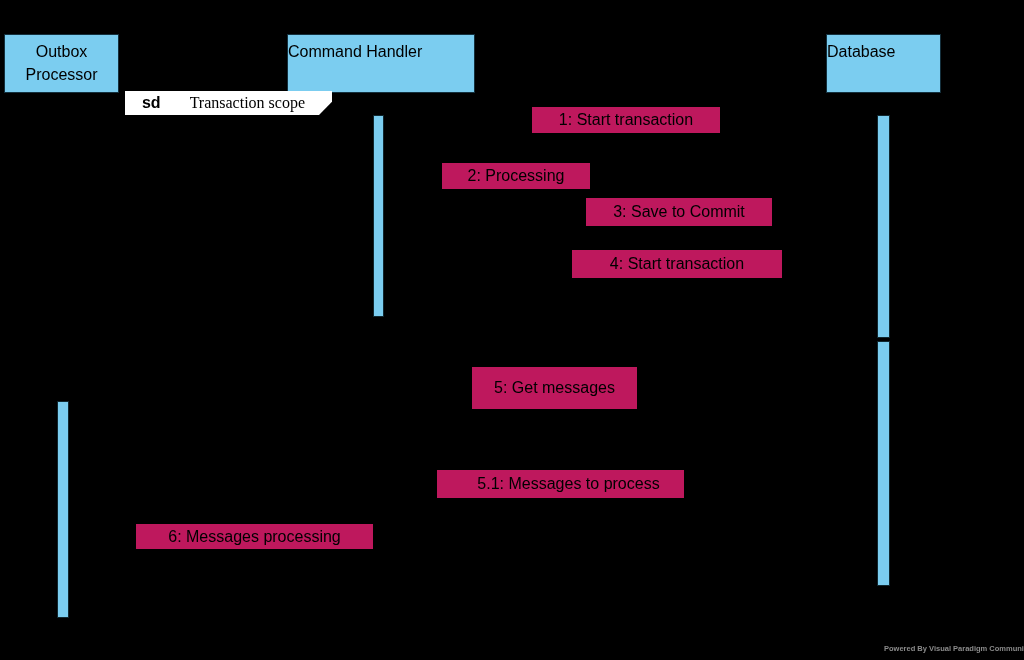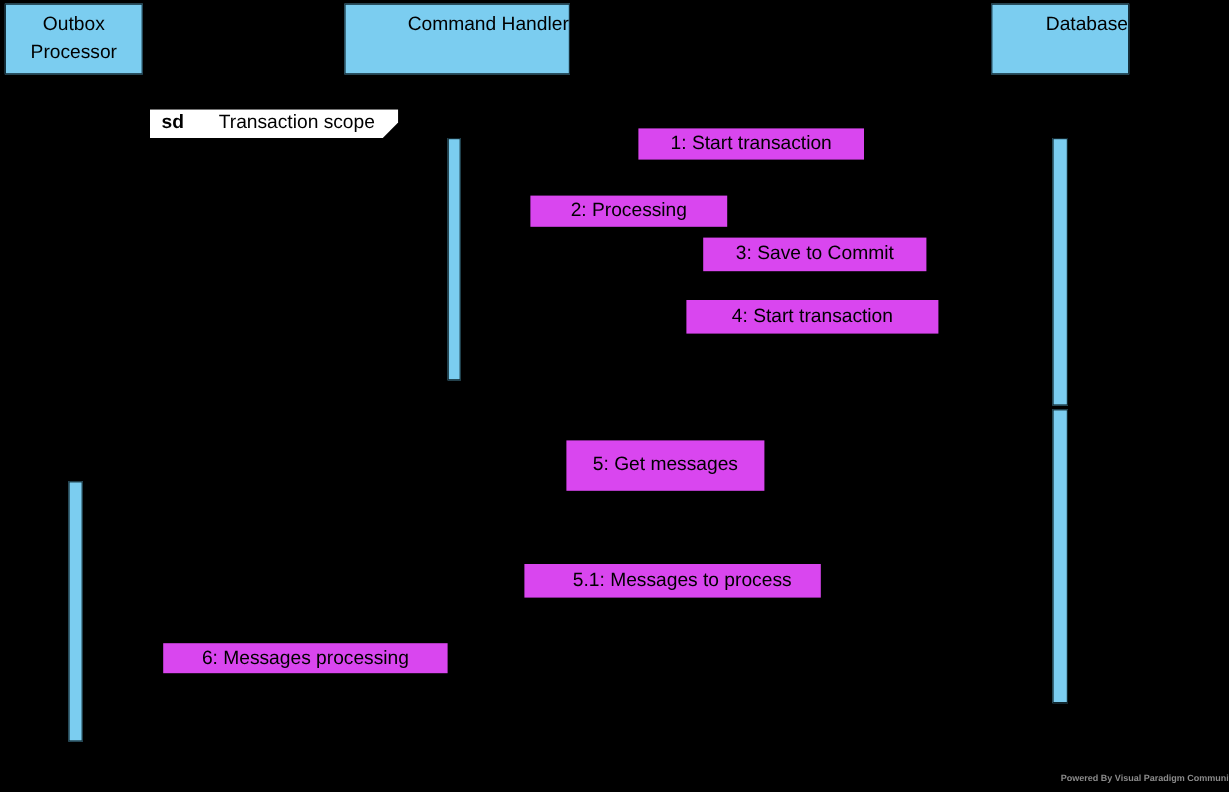--- a/index.html
+++ b/index.html
@@ -19,24 +19,25 @@
   
   .pbox {
     position: absolute;
     box-sizing: border-box;
     background: #7bcdf0;
     border: 1px solid #14303d;
     color: #000000;
     font-size: 16px;
     line-height: 23px;
     display: flex;
-    justify-content: flex-end;
+    justify-content: flex-start;
     align-items: flex-start;
     text-align: center;
     padding-top: 5px;
+    margin-top: 31px;
   }
   .pbox-op  { left: 4px;   top: 3px; width: 115px; height: 59px; }
   .pbox-ch  { left: 287px; top: 3px; width: 188px; height: 59px; }
   .pbox-db  { left: 826px; top: 3px; width: 115px; height: 59px; }
 
   
   .sd-label {
     position: absolute;
     left: 125px; top: 91px;
     width: 207px; height: 24px;
@@ -45,40 +46,40 @@
     font-size: 16px;
     display: flex;
     align-items: center;
     justify-content: center;
     padding-right: 10px;
     box-sizing: border-box;
     clip-path: polygon(0 0, 100% 0, 100% 45%, calc(100% - 13px) 100%, 0 100%);
     gap: 24px;
   }
   .sd-kw { font-weight: bold; }
-  .sd-name { margin-left: 5px; }
+  .sd-name { margin-left: 5px; font-family: Liberation Serif, serif; }
 
   
   .msg {
     position: absolute;
-    background: #d946ef;
+    background: #be185d;
     color: #000000;
     font-size: 16px;
     display: flex;
     align-items: center;
     justify-content: center;
     white-space: nowrap;
   }
   .msg-1 { left: 532px; top: 107px; width: 188px; height: 26px; }
-  .msg-2 { left: 442px; top: 163px; width: 164px; height: 26px; }
+  .msg-2 { left: 442px; top: 163px; width: 148px; height: 26px; }
   .msg-3 { left: 586px; top: 198px; width: 186px; height: 28px; }
   .msg-4 { left: 572px; top: 250px; width: 210px; height: 28px; }
   .msg-5 { left: 472px; top: 367px; width: 165px; height: 42px; }
   .msg-6 { left: 437px; top: 470px; width: 231px; height: 28px; padding-left: 16px; }
-  .msg-7 { left: 136px; top: 536px; width: 237px; height: 25px; }
+  .msg-7 { left: 136px; top: 524px; width: 237px; height: 25px; }
 
   
   .bar {
     position: absolute;
     box-sizing: border-box;
     background: #7bcdf0;
     border: 1px solid #10272f;
   }
   .bar-ch  { left: 373px; top: 115px; width: 11px; height: 202px; }
   .bar-db1 { left: 877px; top: 115px; width: 13px; height: 223px; }

